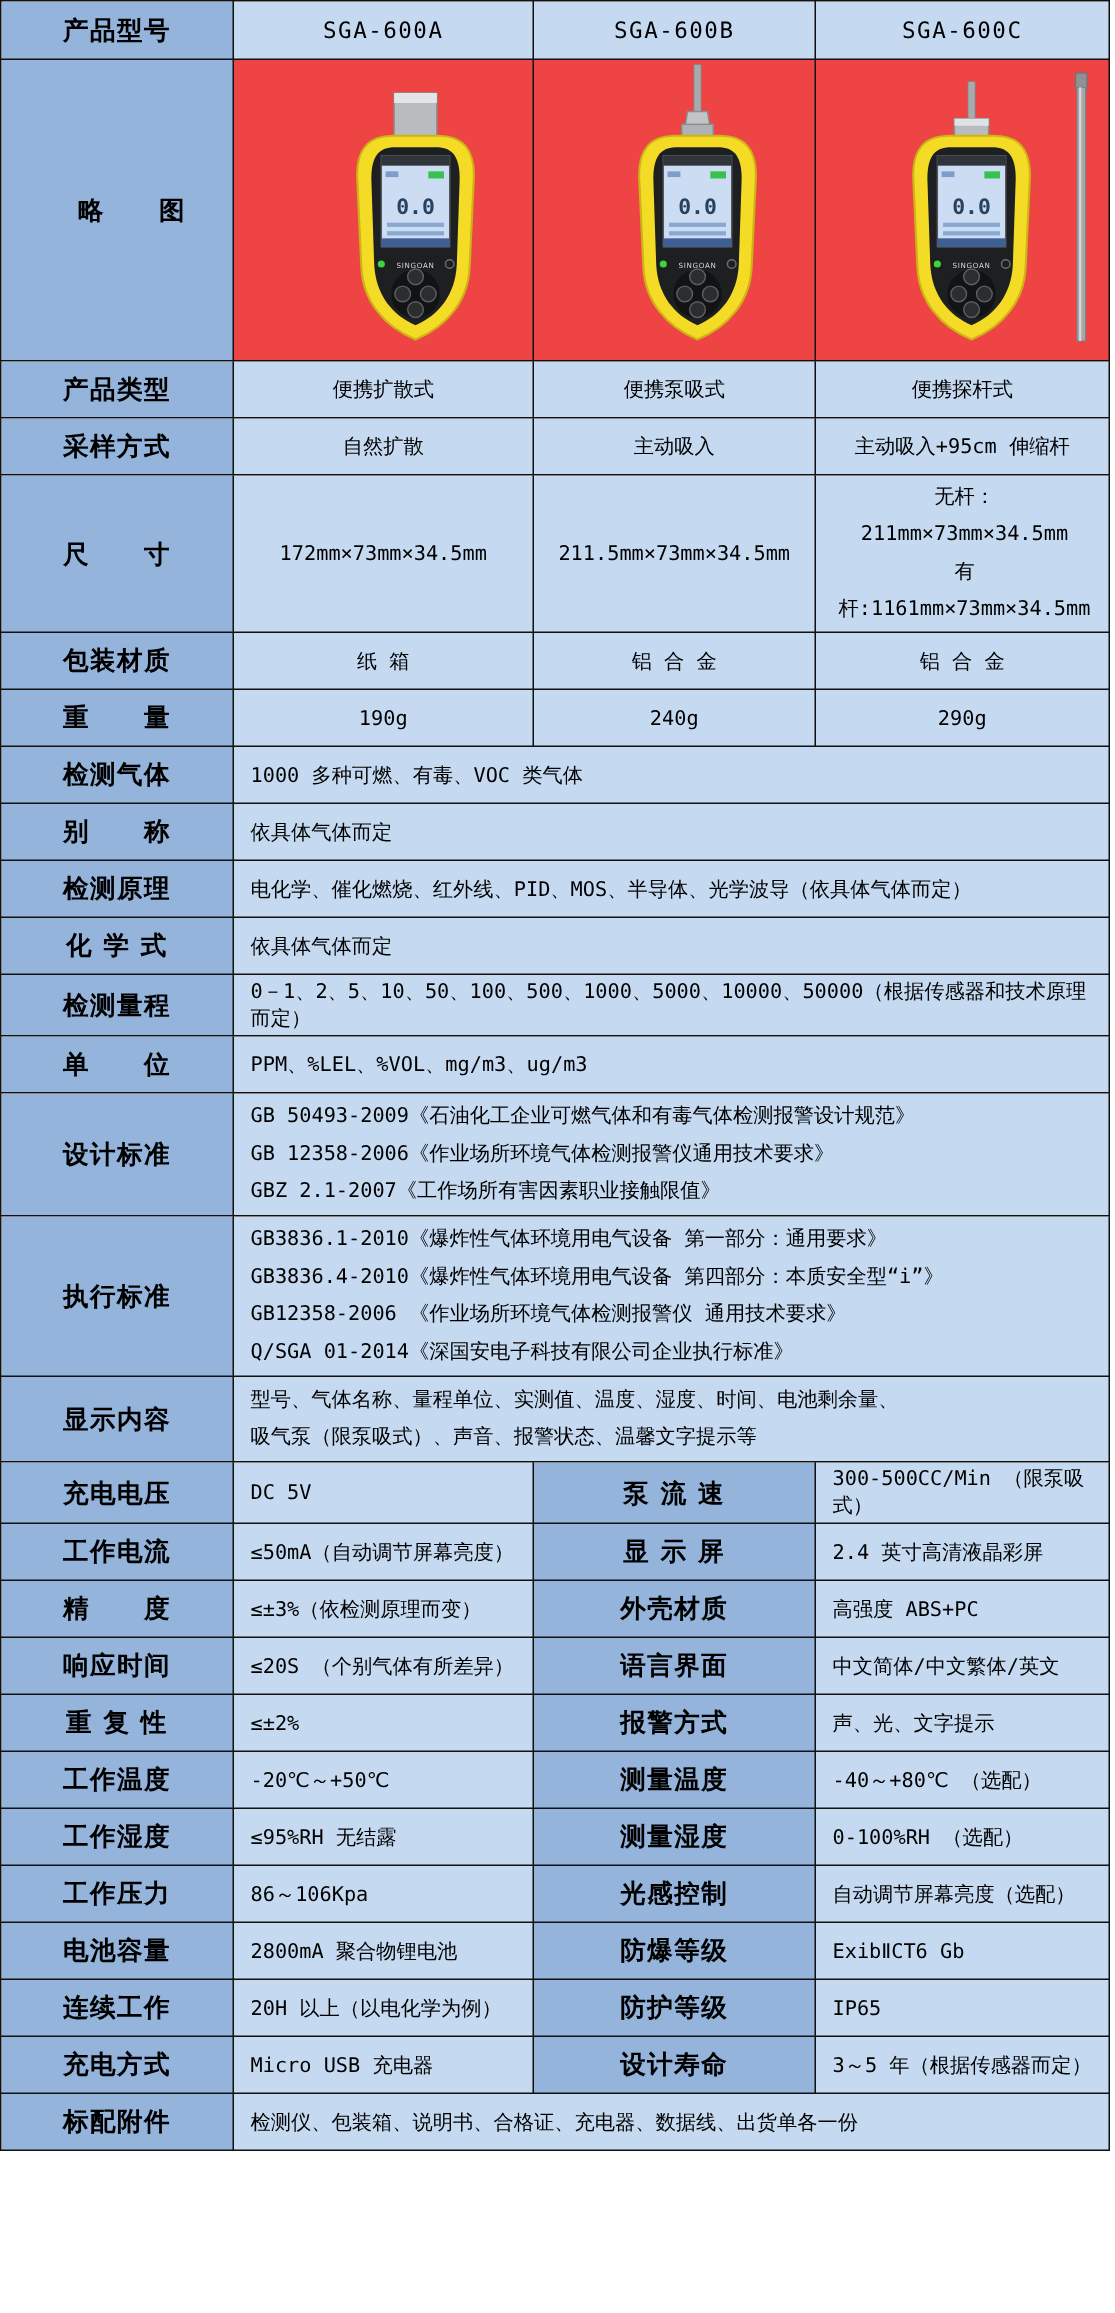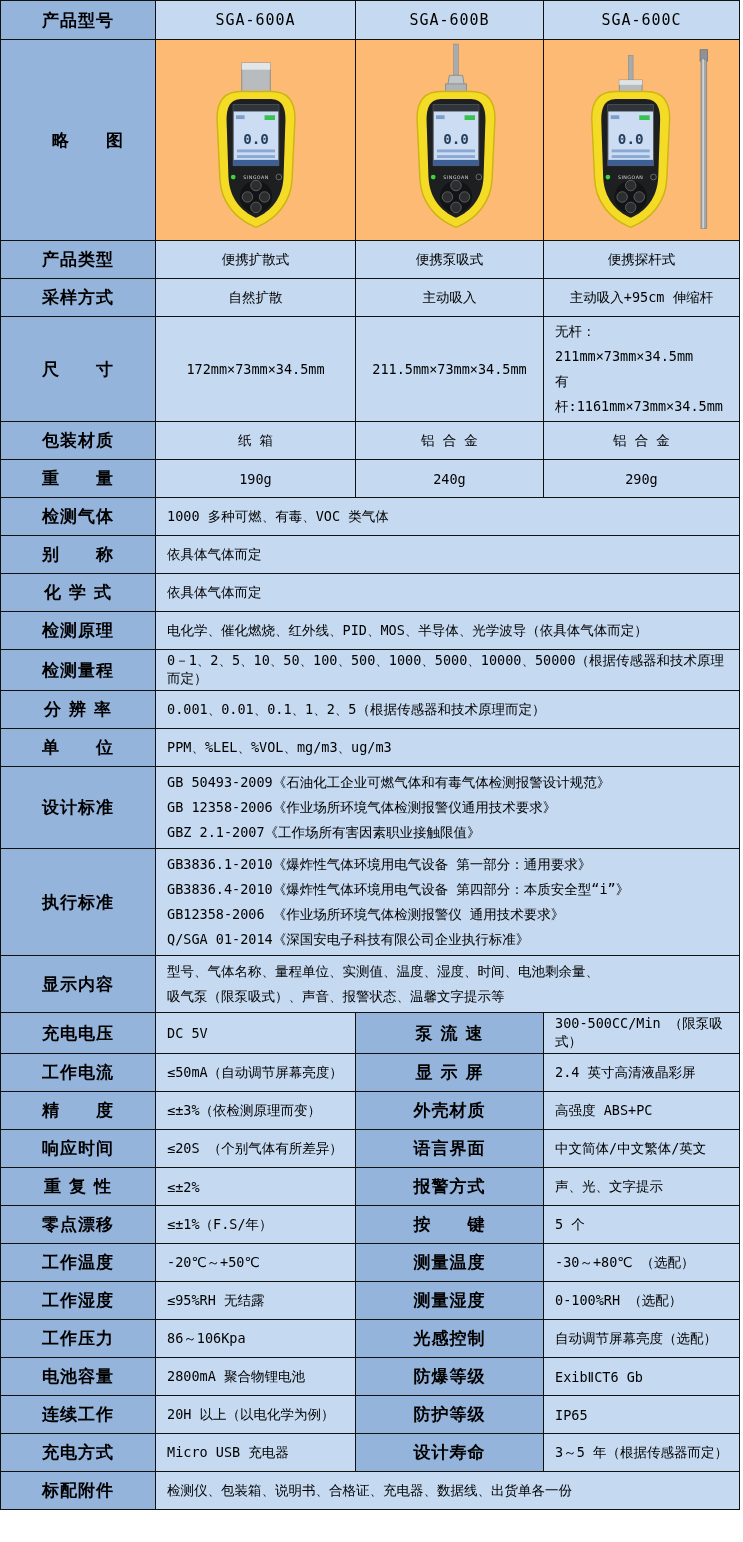--- a/index.html
+++ b/index.html
@@ -31,22 +31,22 @@
     padding:2px 4px;
   }
   td{
     background:var(--value-bg);
     font-size:13.5px;
     font-family:"DejaVu Sans Mono","DejaVu Sans",monospace;
   }
   td.model{font-size:15px;letter-spacing:1px;}
   td.center{text-align:center;margin-left:24px;}
   td.left{text-align:left;padding-left:11px;}
-  td.pre{white-space:pre-line;line-height:25px;}
-  td.img{background:#fdba74;text-align:left;padding:2px;vertical-align:middle;text-decoration:underline;}
+  td.pre{white-space:pre-line;line-height:25px;text-align:center;}
+  td.img{background:#ef4444;text-align:right;padding:2px;vertical-align:middle;text-decoration:underline;}
   tr.h38 th,tr.h38 td{height:34px;}
   tr.h37 th,tr.h37 td{height:33px;}
   tr.h56 th,tr.h56 td{height:52px;}
   tr.sketch td,tr.sketch th{height:196px;padding-left:24px;}
   td .line{line-height:25px;text-align:left;}
   tr.multi td{padding-top:3px;padding-bottom:3px;margin-top:31px;}
 </style>
 </head>
 <body>
 
@@ -171,34 +171,30 @@
       </tr>
       <tr class="h37">
         <th class="lbl">检测气体</th>
         <td class="left" colspan="3">1000 多种可燃、有毒、VOC 类气体</td>
       </tr>
       <tr class="h37">
         <th class="lbl">别　　称</th>
         <td class="left" colspan="3">依具体气体而定</td>
       </tr>
       <tr class="h37">
+        <th class="lbl">检测原理</th>
+        <td class="left" colspan="3">电化学、催化燃烧、红外线、PID、MOS、半导体、光学波导（依具体气体而定）</td>
+      </tr>
+      <tr class="h37">
         <th class="lbl">化 学 式</th>
         <td class="left" colspan="3">依具体气体而定</td>
       </tr>
       <tr class="h37">
-        <th class="lbl">检测原理</th>
-        <td class="left" colspan="3">电化学、催化燃烧、红外线、PID、MOS、半导体、光学波导（依具体气体而定）</td>
-      </tr>
-      <tr class="h37">
         <th class="lbl">检测量程</th>
         <td class="left" colspan="3">0－1、2、5、10、50、100、500、1000、5000、10000、50000（根据传感器和技术原理而定）</td>
-      </tr>
-      <tr class="h37">
-        <th class="lbl">分 辨 率</th>
-        <td class="left" colspan="3">0.001、0.01、0.1、1、2、5（根据传感器和技术原理而定）</td>
       </tr>
       <tr class="h37">
         <th class="lbl">单　　位</th>
         <td class="left" colspan="3">PPM、%LEL、%VOL、mg/m3、ug/m3</td>
       </tr>
       <tr class="multi">
         <th class="lbl">设计标准</th>
         <td class="left" colspan="3">
           <div class="line">GB 50493-2009《石油化工企业可燃气体和有毒气体检测报警设计规范》</div>
           <div class="line">GB 12358-2006《作业场所环境气体检测报警仪通用技术要求》</div>
@@ -245,30 +241,24 @@
         <th class="lbl">语言界面</th>
         <td class="left">中文简体/中文繁体/英文</td>
       </tr>
       <tr class="h37">
         <th class="lbl">重 复 性</th>
         <td class="left">≤±2%</td>
         <th class="lbl">报警方式</th>
         <td class="left">声、光、文字提示</td>
       </tr>
       <tr class="h37">
-        <th class="lbl">零点漂移</th>
-        <td class="left">≤±1%（F.S/年）</td>
-        <th class="lbl">按　　键</th>
-        <td class="left">5 个</td>
-      </tr>
-      <tr class="h37">
         <th class="lbl">工作温度</th>
         <td class="left">-20℃～+50℃</td>
         <th class="lbl">测量温度</th>
-        <td class="left">-30～+80℃ （选配）</td>
+        <td class="left">-40～+80℃ （选配）</td>
       </tr>
       <tr class="h37">
         <th class="lbl">工作湿度</th>
         <td class="left">≤95%RH 无结露</td>
         <th class="lbl">测量湿度</th>
         <td class="left">0-100%RH （选配）</td>
       </tr>
       <tr class="h37">
         <th class="lbl">工作压力</th>
         <td class="left">86～106Kpa</td>

